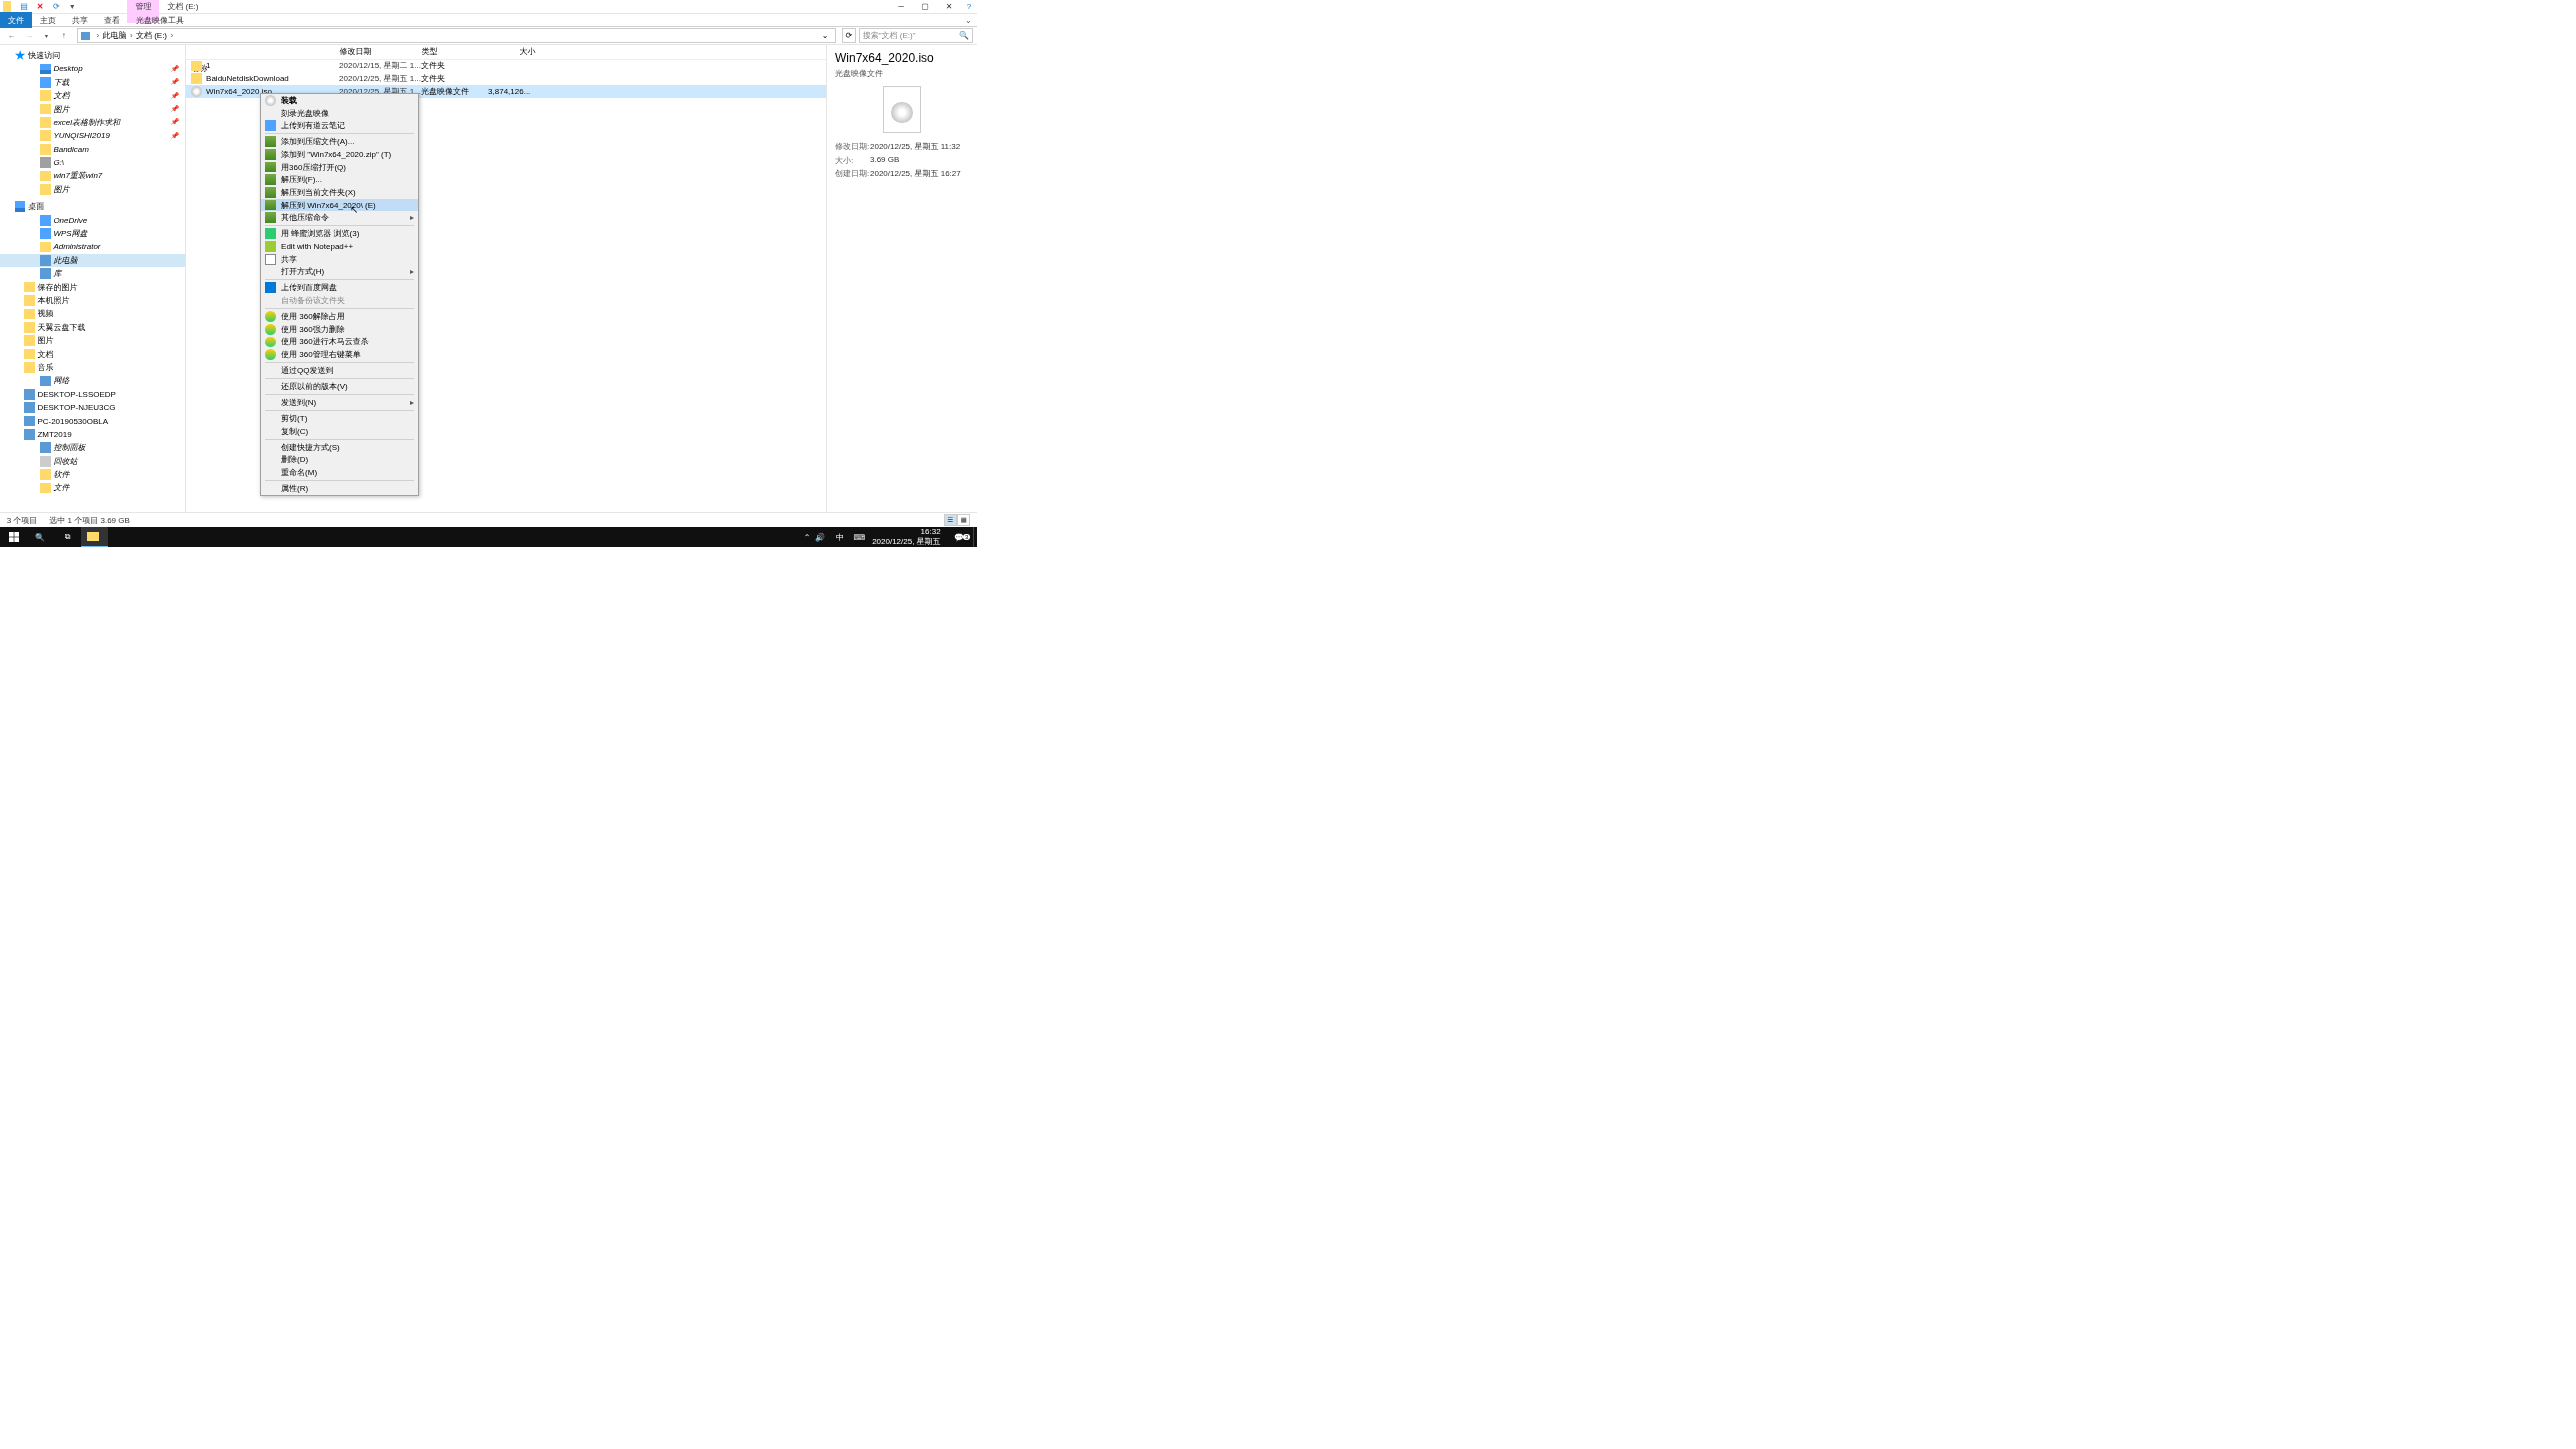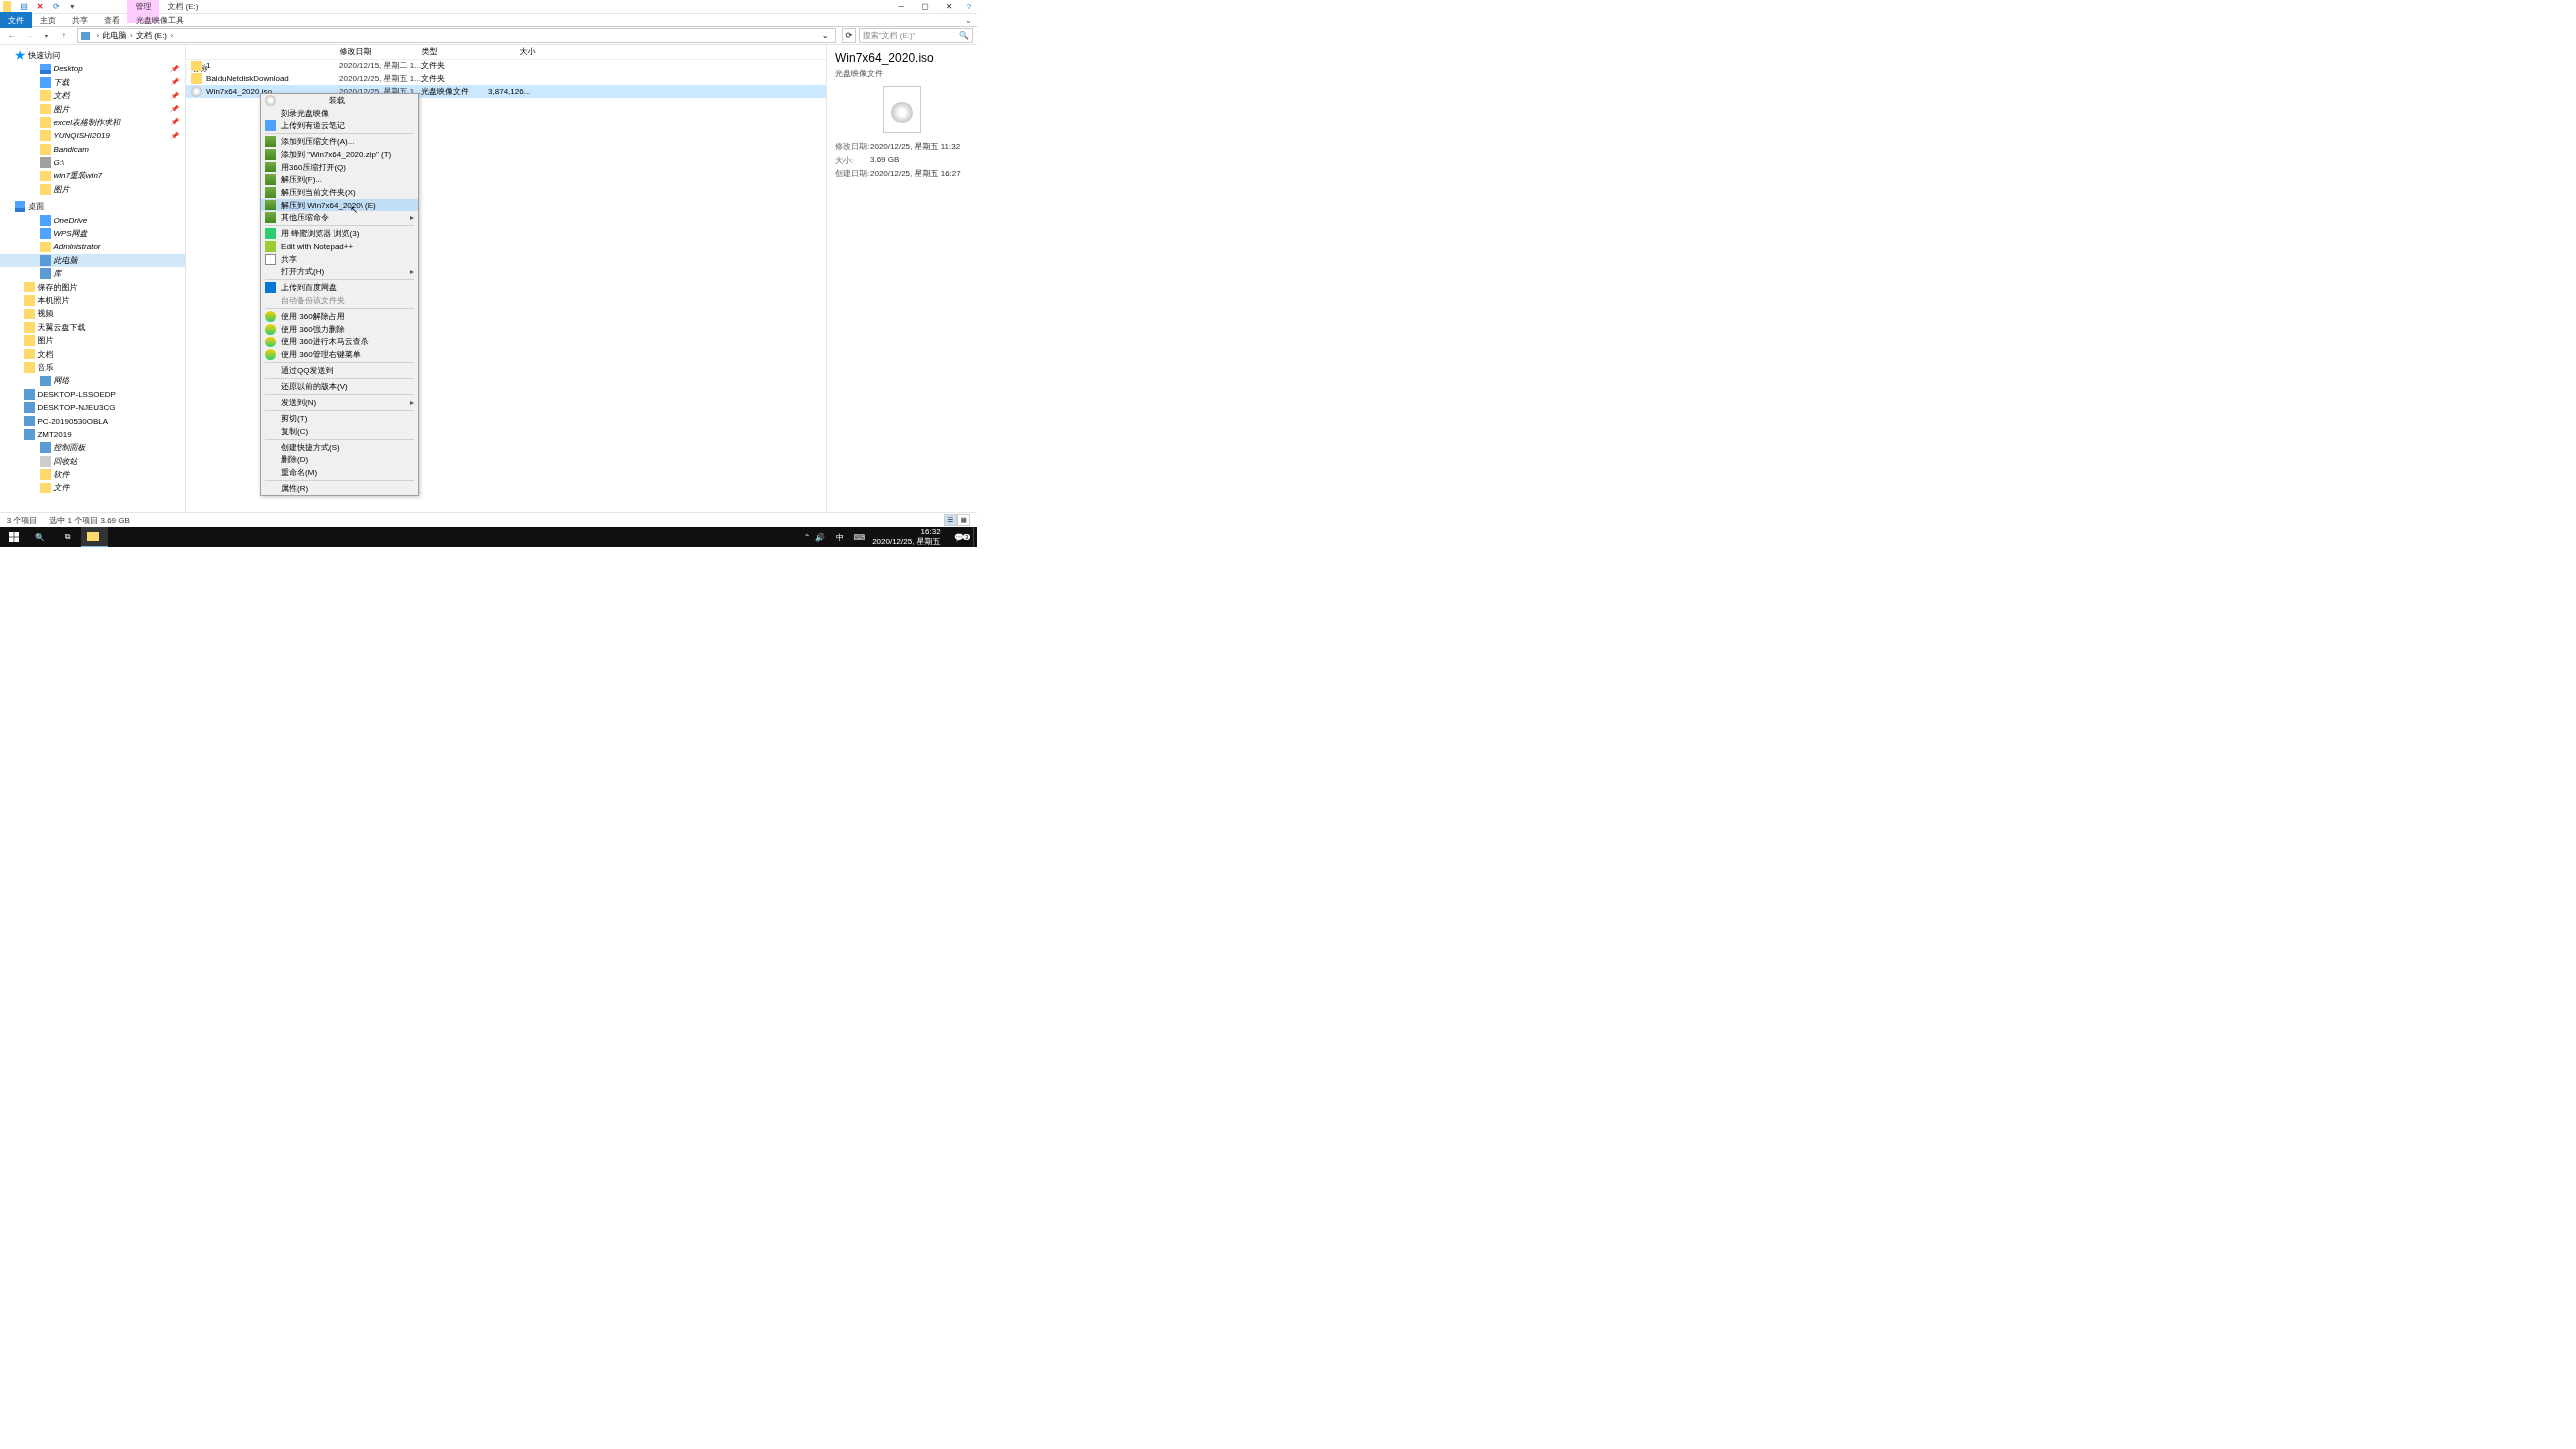--- a/index.html
+++ b/index.html
@@ -384,21 +384,21 @@
   <div class="status-seg">选中 1 个项目  3.69 GB</div>
   <div class="view-switch">
     <div class="view-btn active">☰</div>
     <div class="view-btn">▦</div>
   </div>
 </div>
 
 <div class="context-menu" id="cmenu">
     <div class="cm-item">
       <div class="cm-icon ic-disc"></div>
-      <span class="cm-label" style="font-weight:normal;margin-left:48px;">装载</span>
+      <span class="cm-label" style="font-weight:bold;">装载</span>
     </div>
     <div class="cm-item">
       <div class="cm-icon "></div>
       <span class="cm-label">刻录光盘映像</span>
     </div>
     <div class="cm-item">
       <div class="cm-icon ic-blue"></div>
       <span class="cm-label">上传到有道云笔记</span>
     </div>
     <div class="cm-sep"></div>

